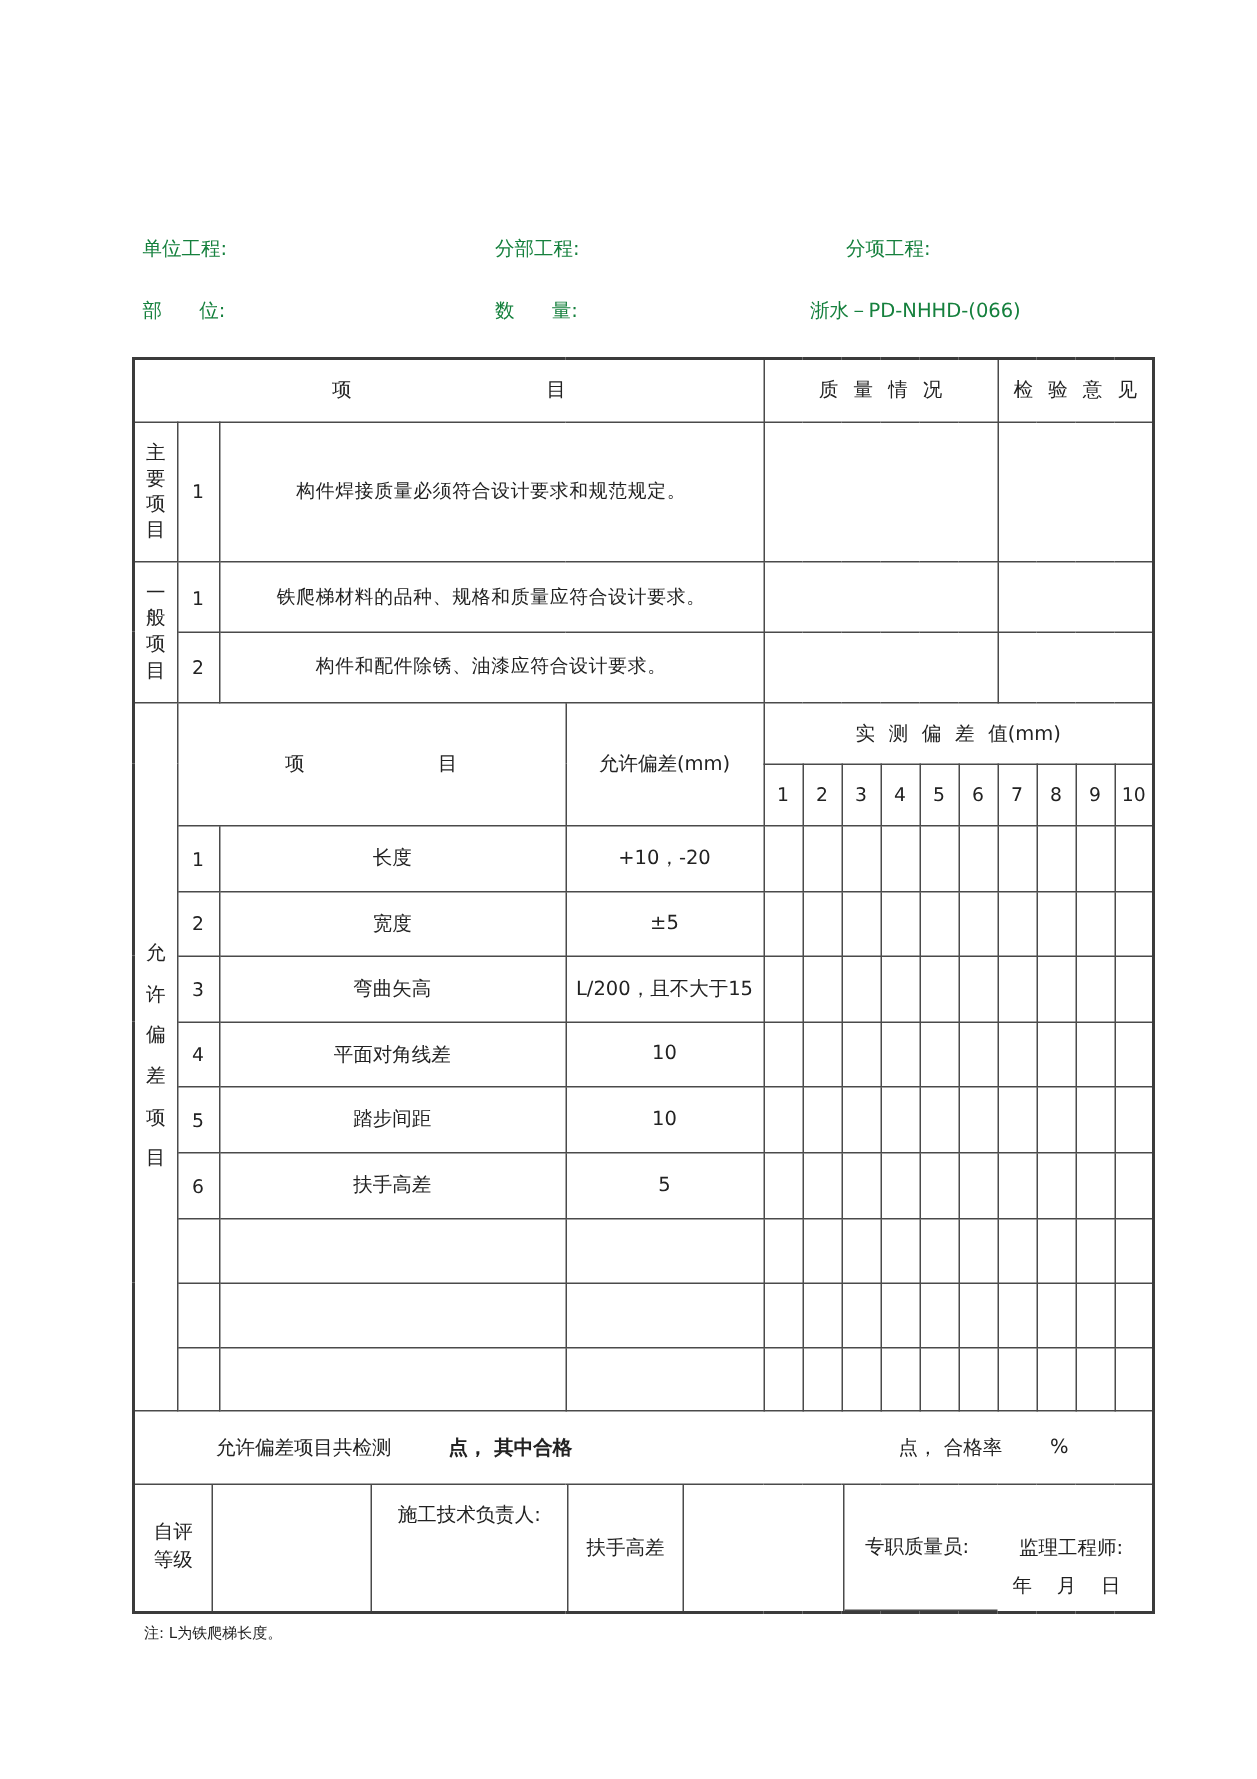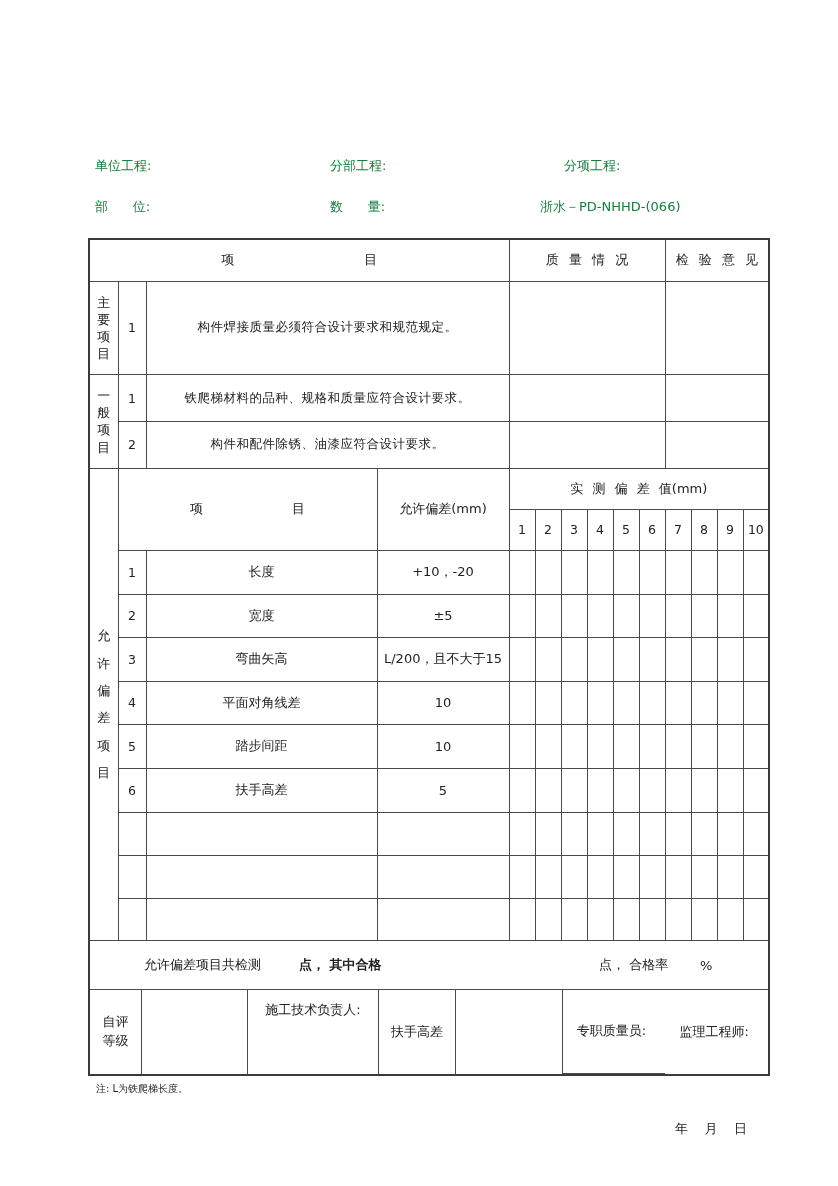--- a/index.html
+++ b/index.html
@@ -49,21 +49,21 @@
   .so-cell { border-right:1px solid #4a4a4a; height:100%; position:relative; }
   .so-cell:last-child { border-right:none; }
   .so-center { display:flex; align-items:center; justify-content:center; }
   .wrap2 { width:30px; margin:0 auto; word-break:break-all; line-height:1.45; font-size:13px; text-align:center; }
   .so-top { display:flex; justify-content:center; align-items:flex-start; padding-top:11px; font-size:13px; }
   .so-split { display:flex; }
   .so-half { flex:1; display:flex; align-items:center; padding-left:14px; font-size:13px; text-align:left; }
   .so-half.first { border-bottom:1px solid #4a4a4a; }
 
   .footer-note { position:absolute; left:96px; top:1057px; font-size:10px; white-space:pre;margin-top:25px; }
-  .footer-date { position:absolute; left:675px; top:1120px; font-size:13px; white-space:pre; }
+  .footer-date { position:absolute; left:675px; top:1048px; font-size:13px; white-space:pre; }
 </style>
 </head>
 <body>
 
 <div class="page">
 
 
   <span class="info-label" style="left:95px;  top:157px;">单位工程:</span>
   <span class="info-label" style="left:330px; top:157px;">分部工程:</span>
   <span class="info-label" style="left:564px; top:157px;">分项工程:</span>

